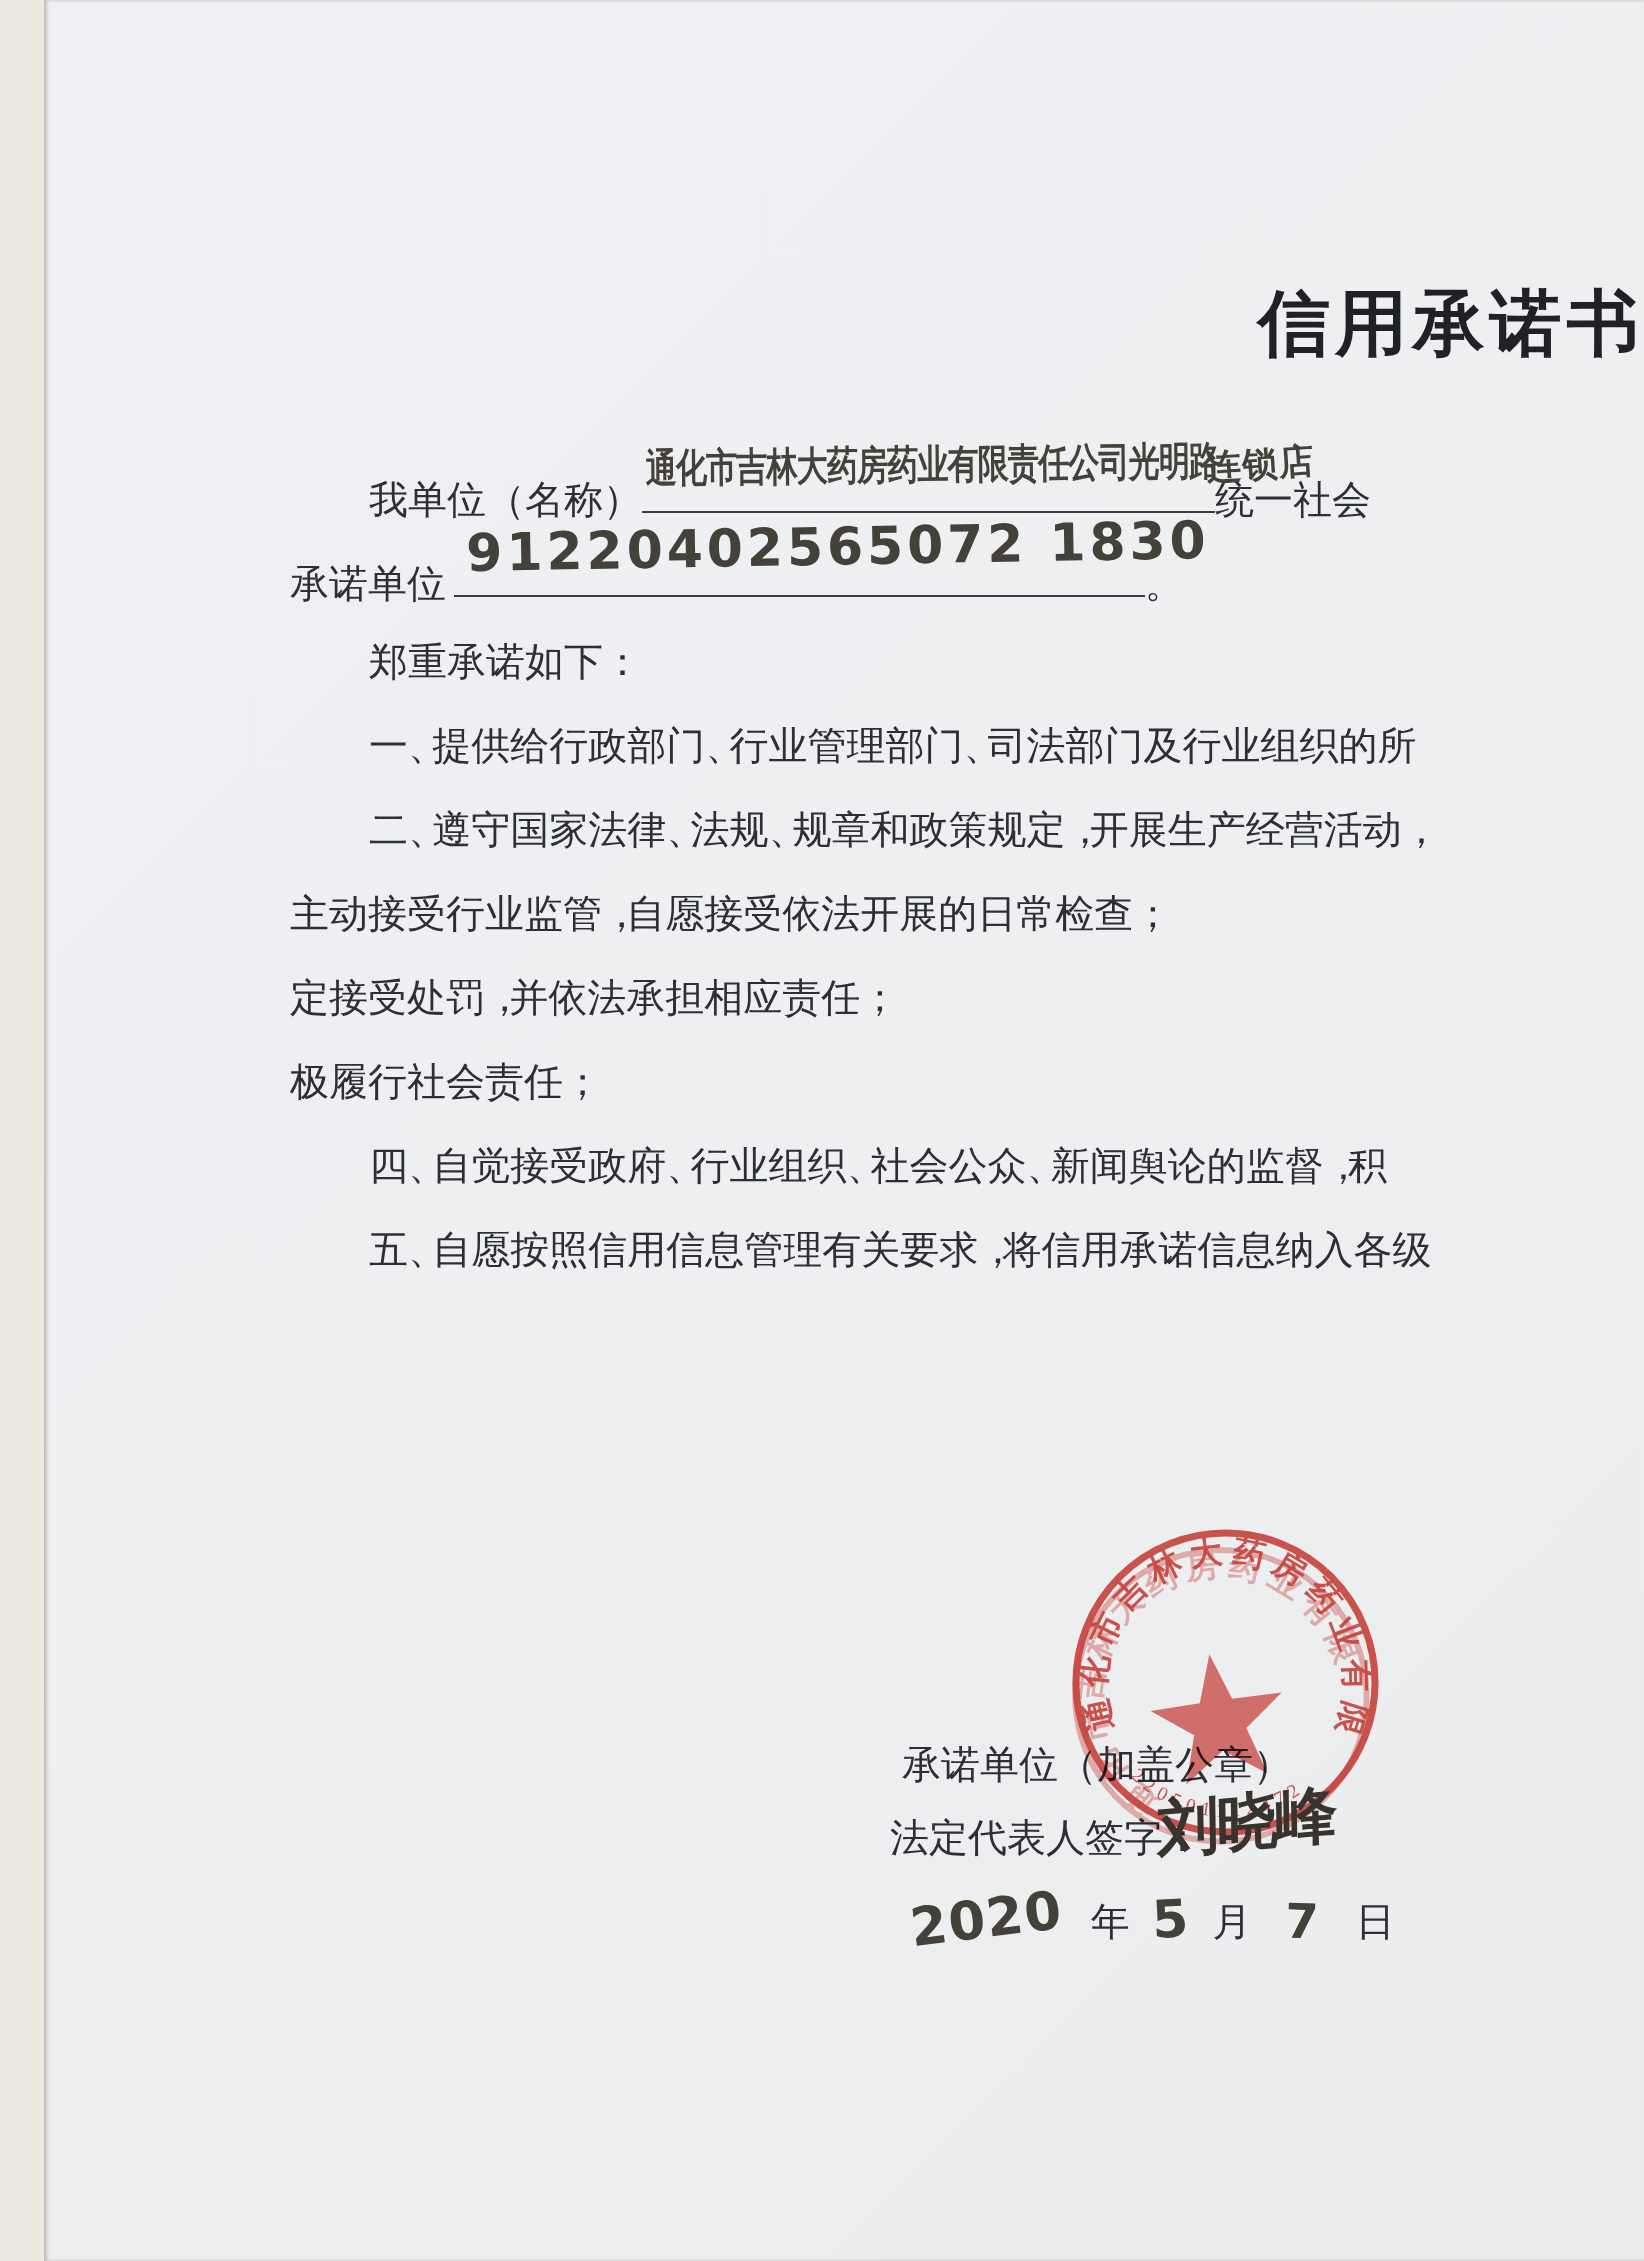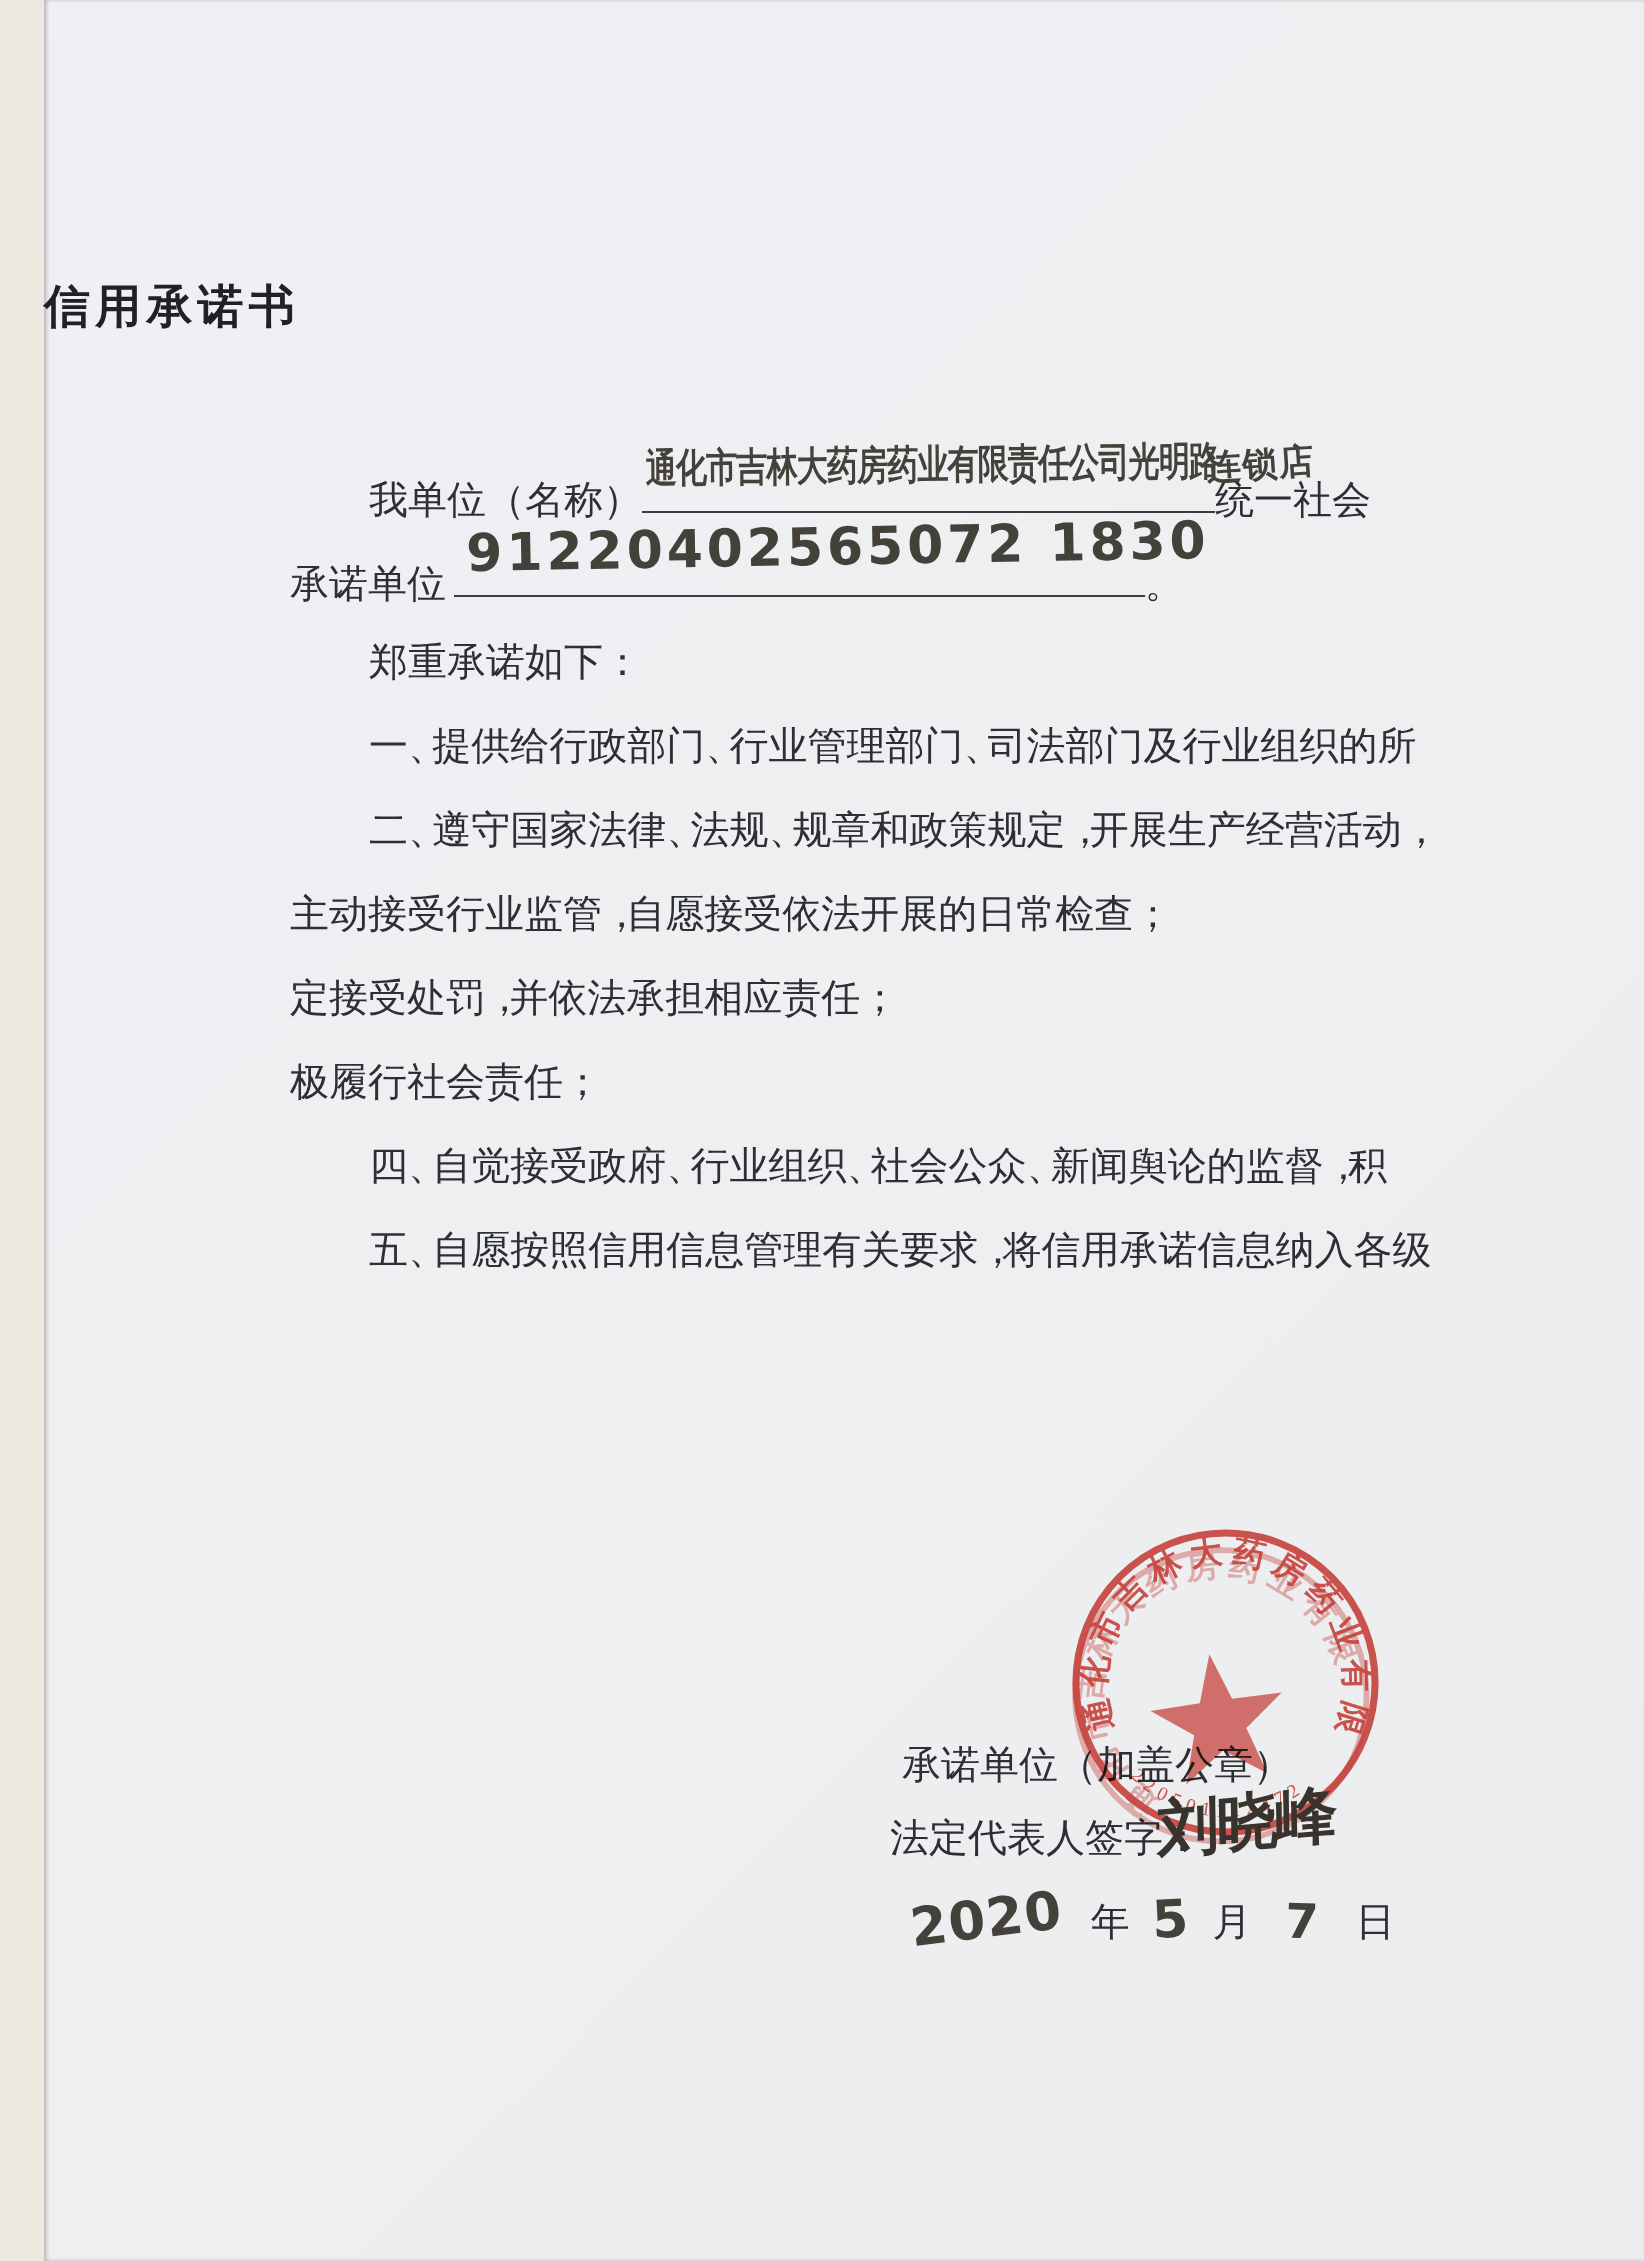--- a/index.html
+++ b/index.html
@@ -10,21 +10,21 @@
     overflow:hidden;
   }
   .paper{
     position:absolute;left:44px;top:0;right:0;bottom:0;
     background:linear-gradient(135deg,#eef0f3 0%,#edeff1 55%,#eaecee 100%);
     box-shadow:inset 2.6px 0 3.9px rgba(90,90,80,.35);
   }
   .edge-strip{position:absolute;left:0;top:0;width:44px;height:2261px;background:#ece9e0;}
   .doc-title{
     position:absolute;left:44px;right:0;top:276px;
-    text-align:left;font-size:46px;font-weight:bold;color:#202127;
+    text-align:right;font-size:72px;font-weight:bold;color:#202127;
     letter-spacing:5.2px;margin:0;
   }
   .body-block{position:absolute;left:290px;top:452px;width:1173px;color:#2e2f35;}
   .bodyline{height:84px;line-height:84px;font-size:39px;white-space:nowrap;position:relative;}
   .indent{padding-left:79px;}
   .pn{display:inline-block;margin-right:-0.38em;}
   .blank{
     display:inline-block;vertical-align:baseline;position:relative;
     border-bottom:2.6px solid #3c3c40;height:59px;
   }

